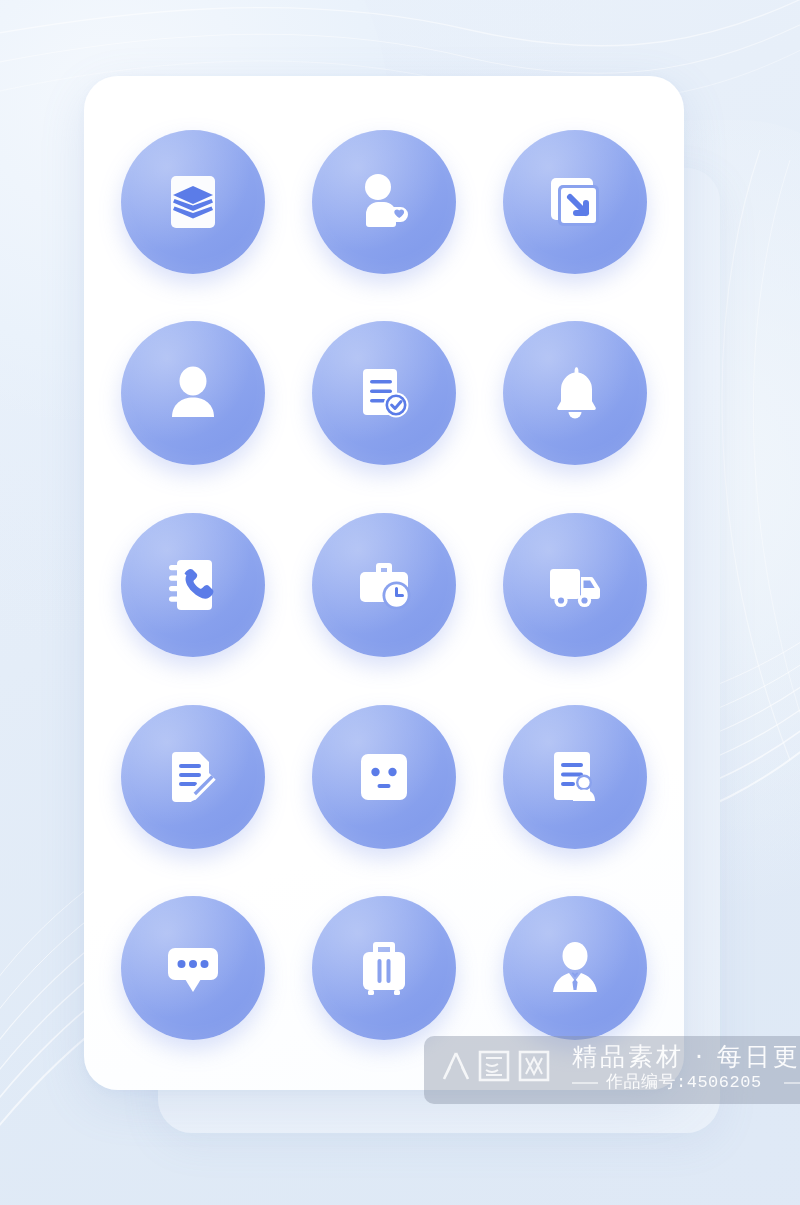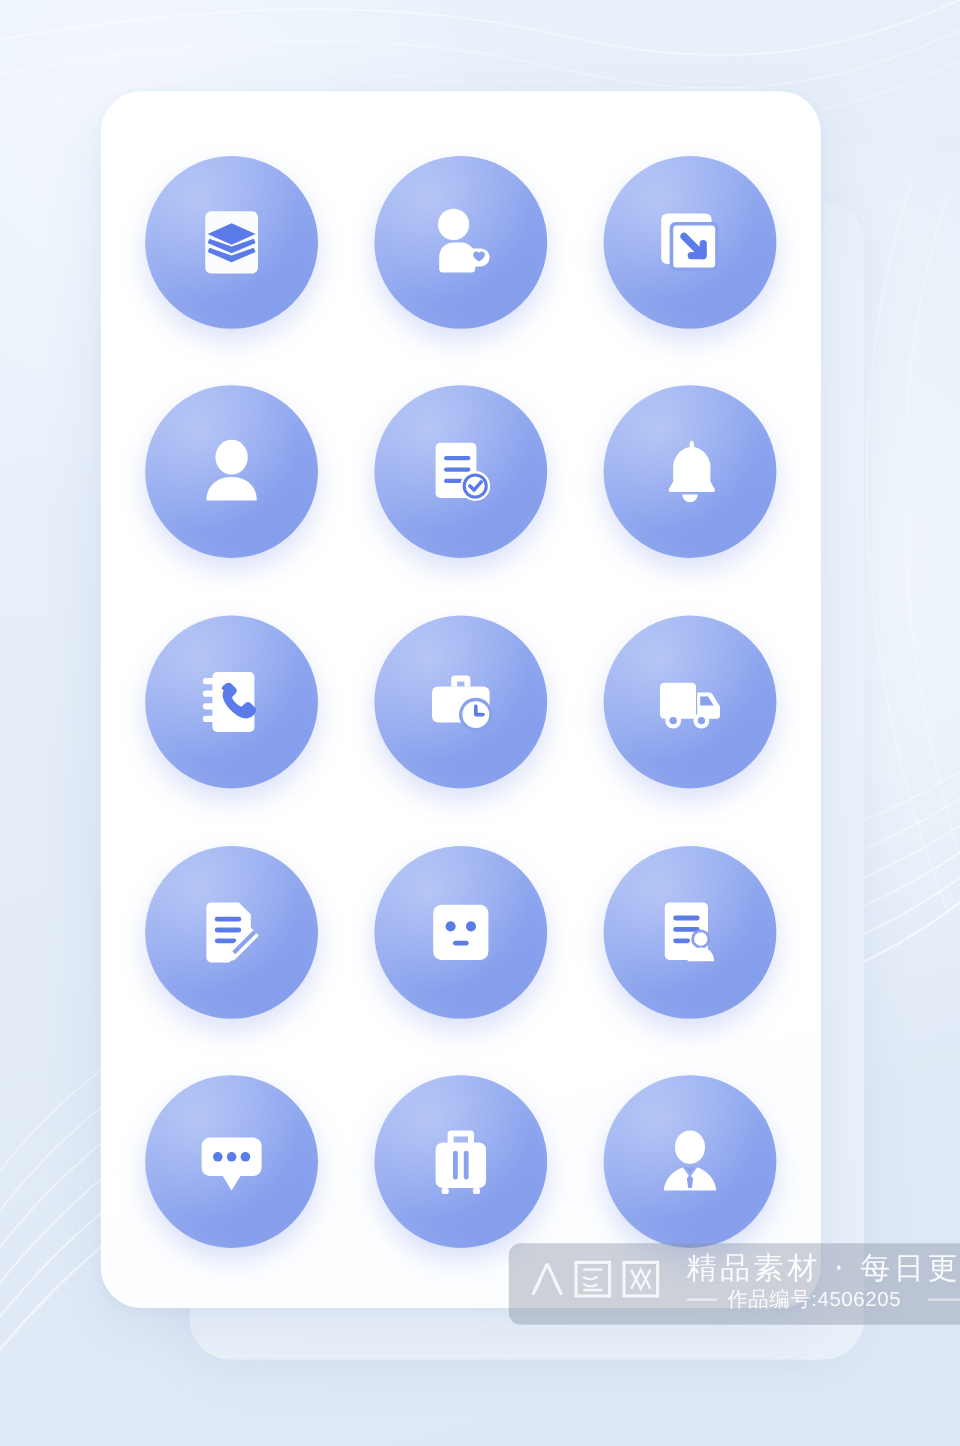--- a/index.html
+++ b/index.html
@@ -74,21 +74,21 @@
   }
   .wm-right{display:flex;flex-direction:column;margin-top:6px;}
   .wm-tag{
     color:rgba(255,255,255,.92);font-size:25px;letter-spacing:3px;
     line-height:30px;white-space:nowrap;font-family:"DejaVu Sans",sans-serif;
   }
   .wm-code-row{display:flex;align-items:center;gap:8px;margin-top:1px;}
   .wm-dash{width:26px;height:2px;background:rgba(255,255,255,.55);}
   .wm-code{
     color:rgba(255,255,255,.92);font-size:17px;line-height:20px;white-space:nowrap;
-    font-family:Liberation Sans, sans-serif;letter-spacing:.5px;
+    font-family:Liberation Mono, monospace;letter-spacing:.5px;
   }
   .wm-dash2{width:30px;height:2px;background:rgba(255,255,255,.5);margin-left:14px;}
 </style>
 </head>
 <body>
 
 <div class="stage">
 
   <div class="bg-deco">
     <div class="bg-blob-a"></div>

